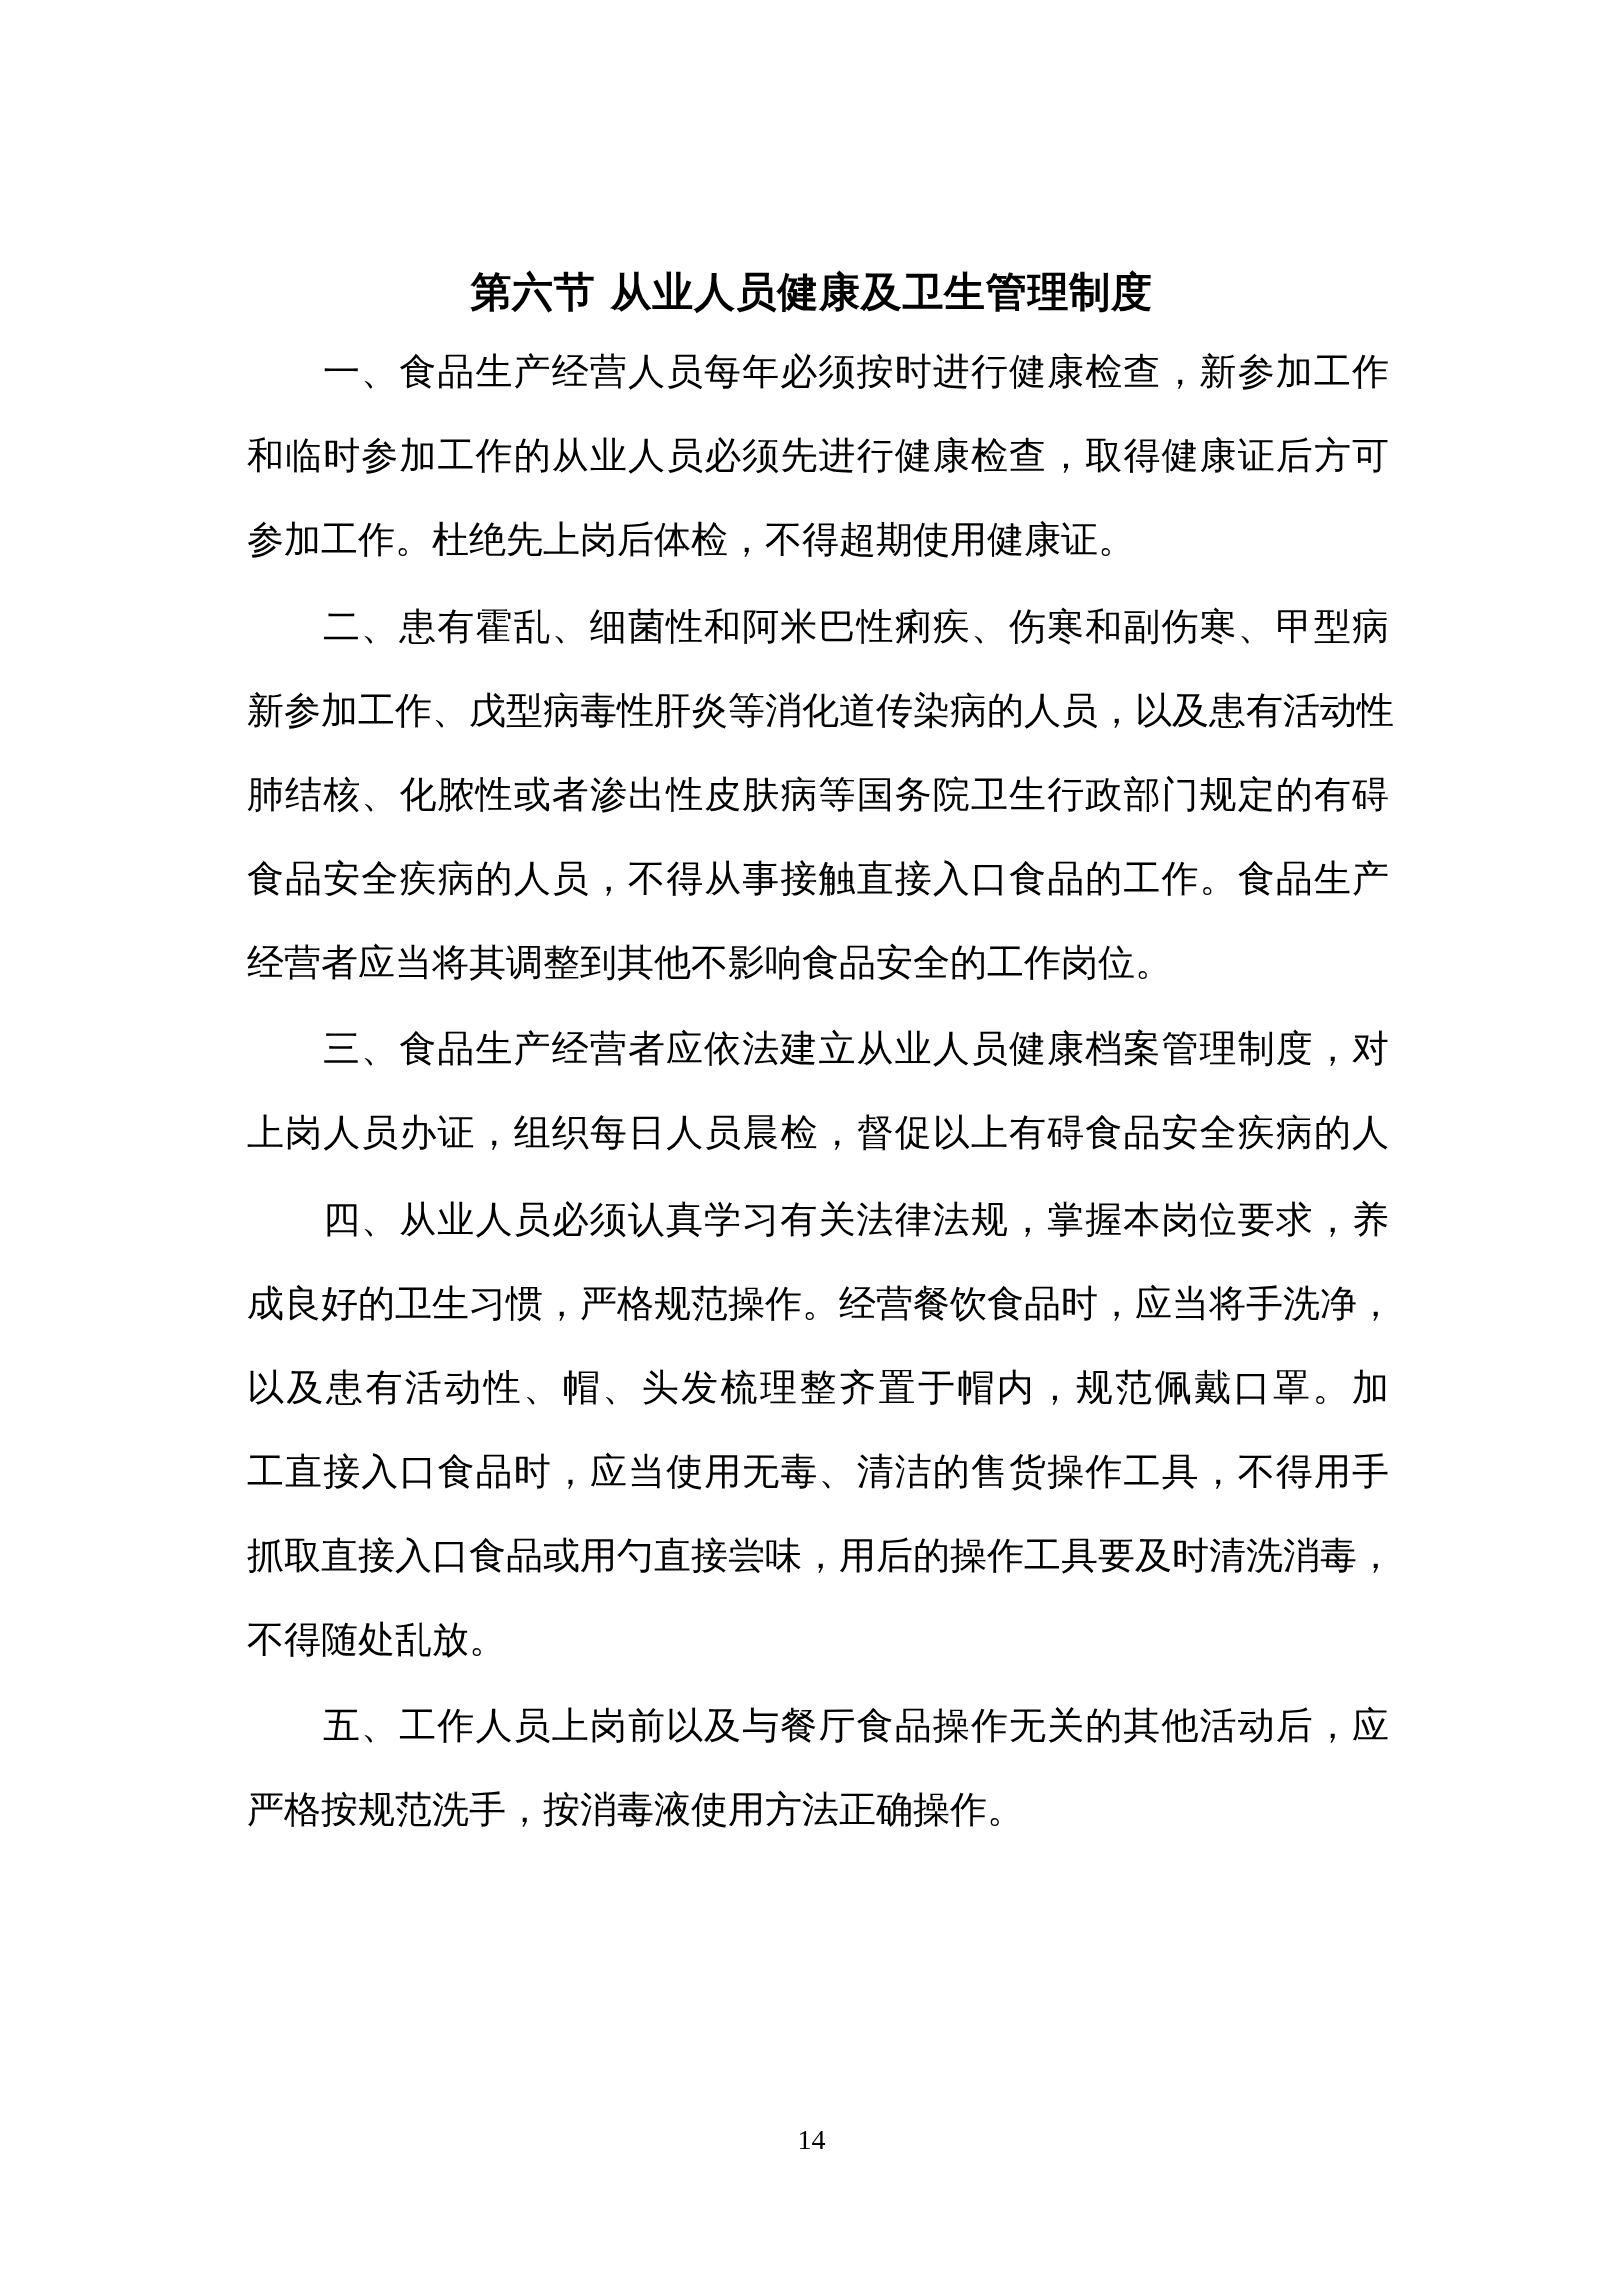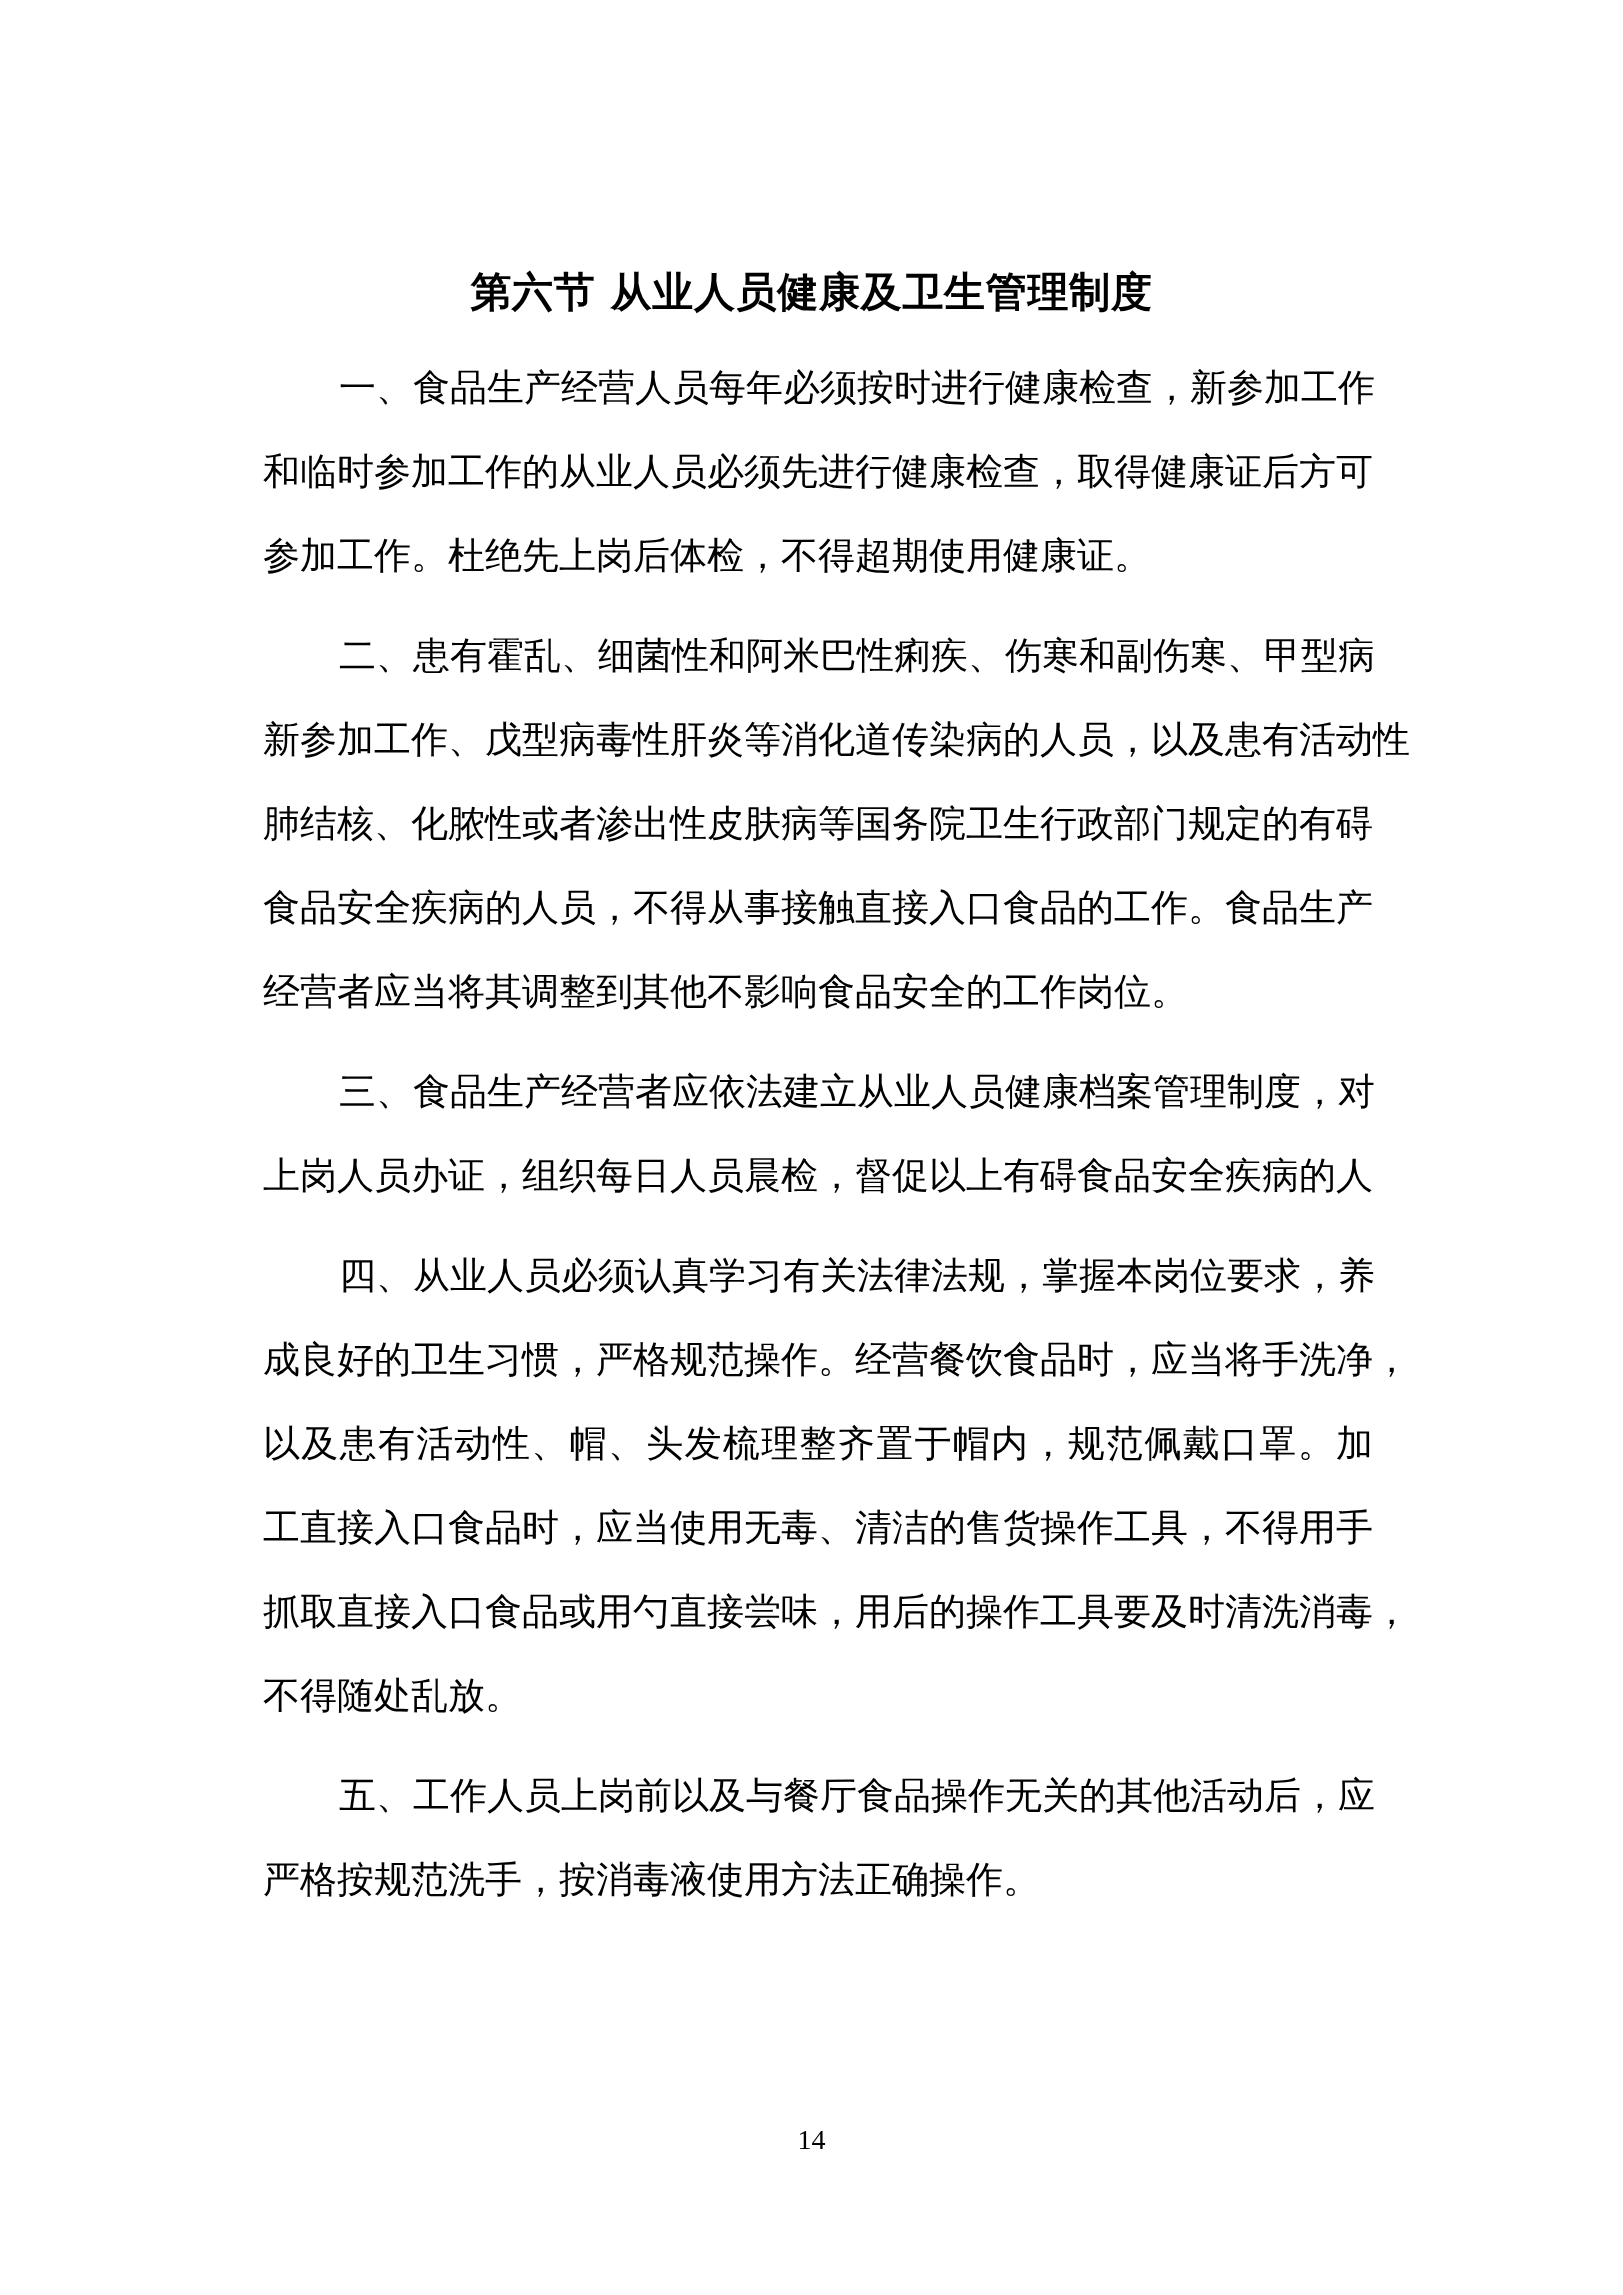--- a/index.html
+++ b/index.html
@@ -3,21 +3,21 @@
 <meta charset="utf-8">
 <style>
   html, body { margin: 0; padding: 0; background: #ffffff; }
   body { width: 1623px; height: 2295px; position: relative; overflow: hidden;
          font-family: "DejaVu Serif", "Liberation Serif", serif; color: #000; }
   .page { position: absolute; left: 0; top: 0; width: 1623px; height: 2295px; background: #fff; }
   .title { position: absolute; left: 0; width: 1623px; top: 222px; text-align: center;
            font-family: "DejaVu Sans", "Liberation Sans", sans-serif; font-weight: bold;
            font-size: 41px; line-height: 52px; letter-spacing: 0.7px; margin-top: 44px; }
   .body { position: absolute; left: 247px; width: 1142px; top: 330px; }
-  .para { margin: 16px; }
+  .para { margin: 0; }
   .line { display: block; height: 84px; line-height: 84px; font-size: 37px;
           white-space: nowrap; text-align: justify; text-align-last: justify; }
   .line.last { text-align-last: left; }
   .line.first { padding-left: 76px; }
   .para + .para { margin-top: 2.6px; }
   .pagenum { position: absolute; top: 2127px; left: 0; width: 1623px; text-align: center;
              font-family: "Liberation Serif", serif; font-size: 28px; line-height: 26px; }
 </style>
 </head>
 <body>

